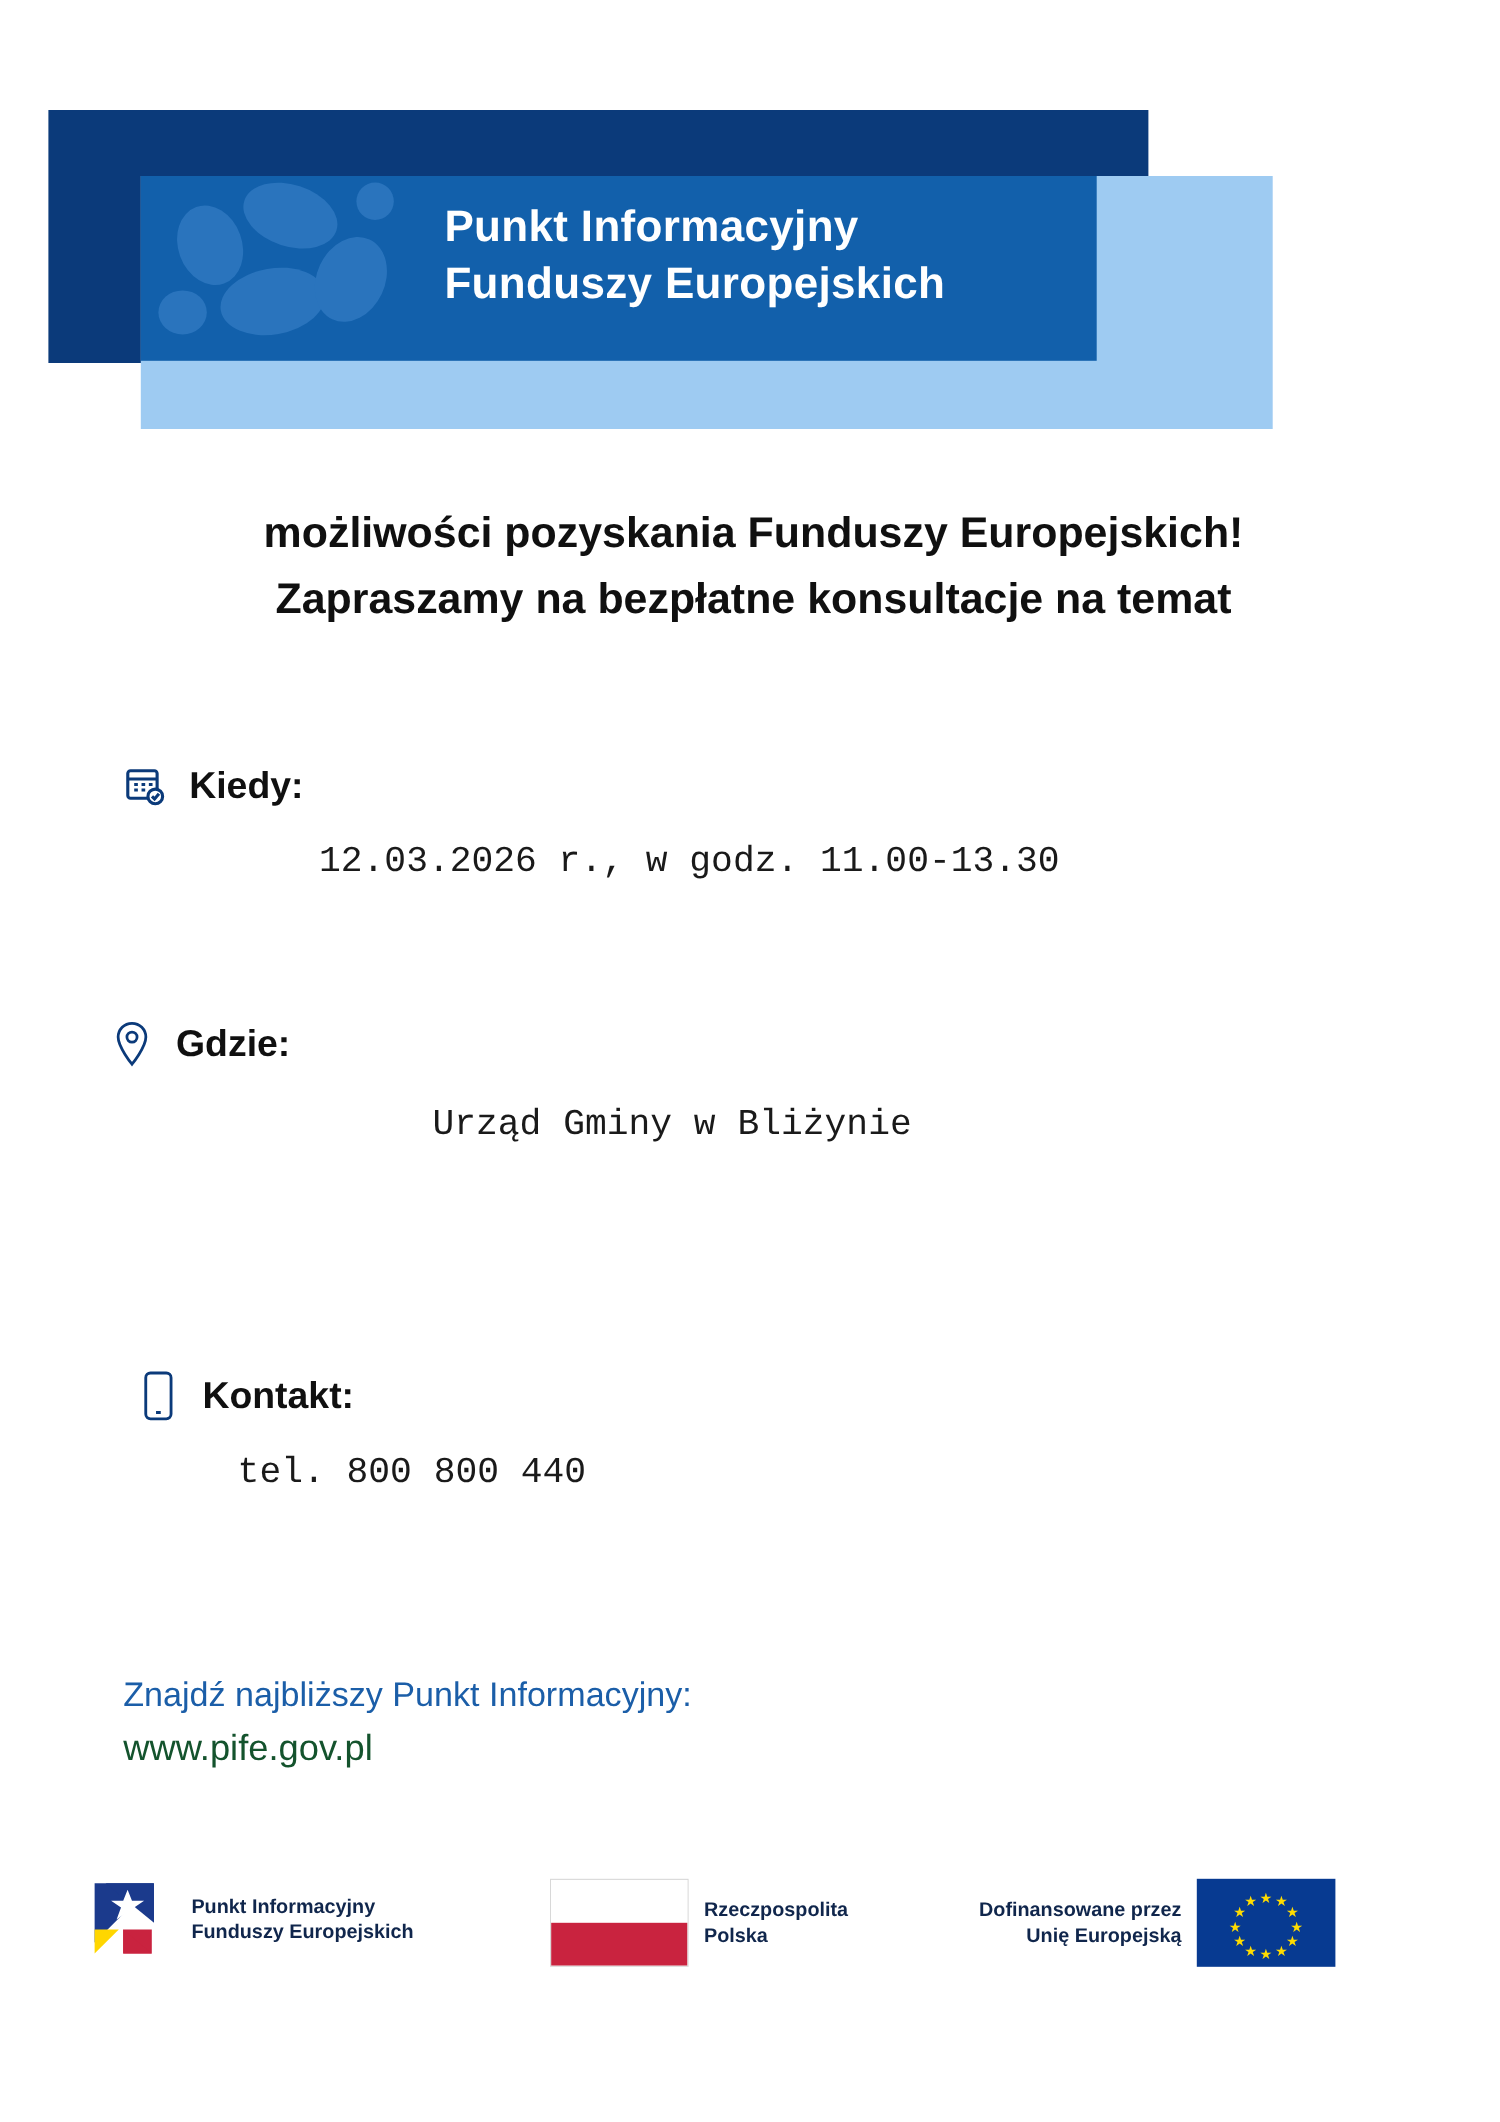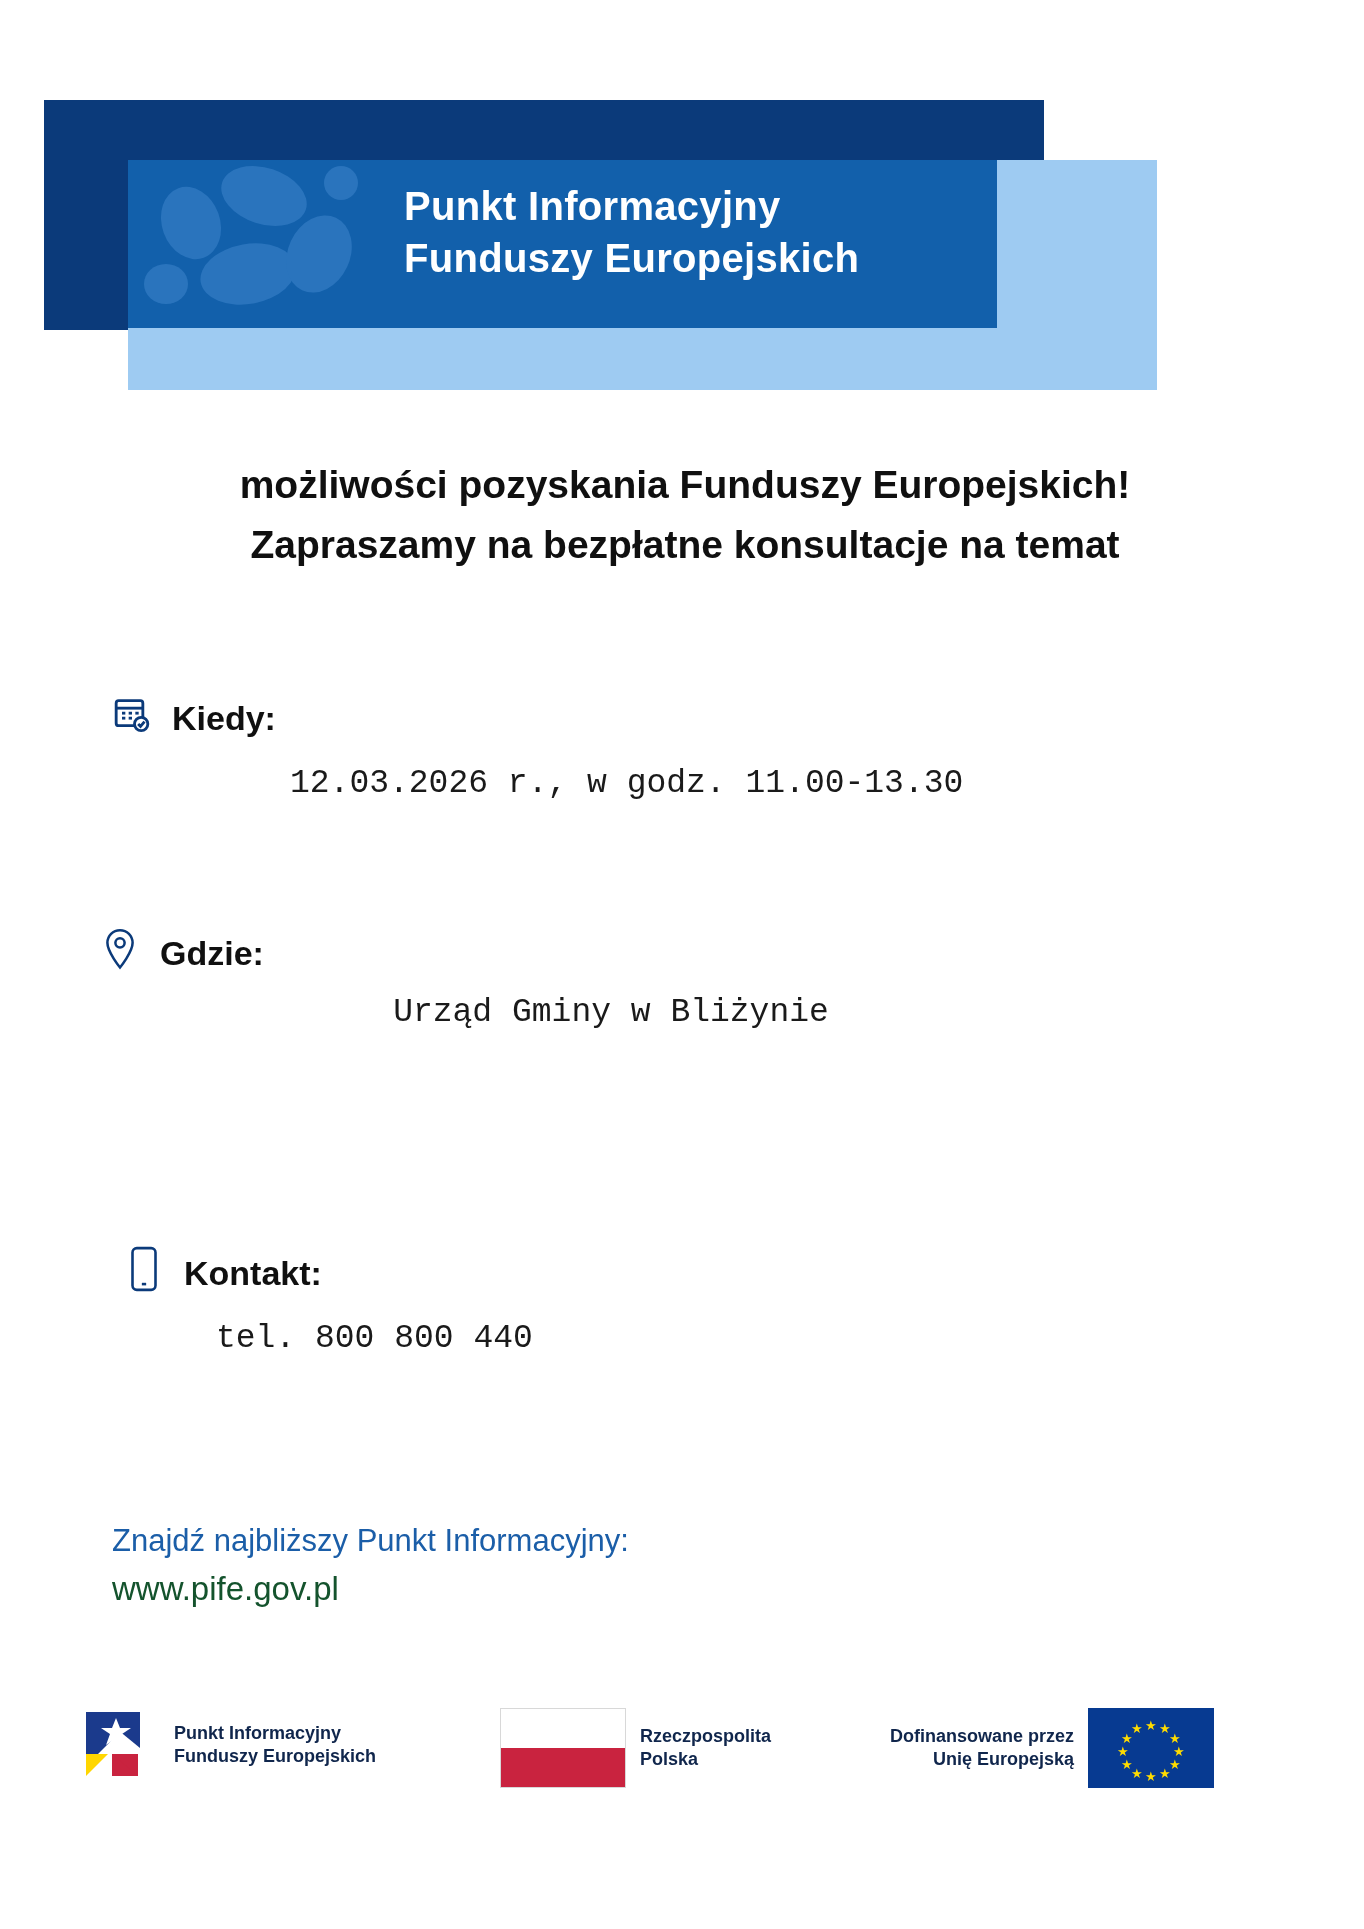--- a/index.html
+++ b/index.html
@@ -86,21 +86,21 @@
     font-weight: bold;
     line-height: 1.55;
     color: #101010;
   }
   .headline span { display: block; }
 
   
   .section { position: absolute; }
   .sec-head {
     display: flex;
-    align-items: flex-end;
+    align-items: center;
     gap: 16px;
   }
   .sec-icon {
     width: 48px;
     height: 48px;
     display: flex;
     align-items: center;
     justify-content: center;
     color: #0b3a7a;
     flex: 0 0 auto;
@@ -115,21 +115,21 @@
     line-height: 1.45;
     color: #1a1a1a;
     font-family: Liberation Mono, monospace;
   }
   .sec-body span { display: block; }
 
   #sec-when   { left: 108px; top: 690px; width: 1150px; }
   #when-body  { margin-top: 22px; padding-left: 182px; }
 
   #sec-where  { left: 96px; top: 925px; width: 1150px; }
-  #where-body { margin-top: 16px; text-align: center; padding-right: 120px; }
+  #where-body { margin-top: 26px; text-align: center; padding-right: 120px; }
 
   #sec-contact { left: 120px; top: 1245px; width: 1150px; }
   #contact-body { margin-top: 22px; padding-left: 96px; }
 
   
   .find {
     position: absolute;
     left: 112px;
     top: 1520px;
     width: 900px;

